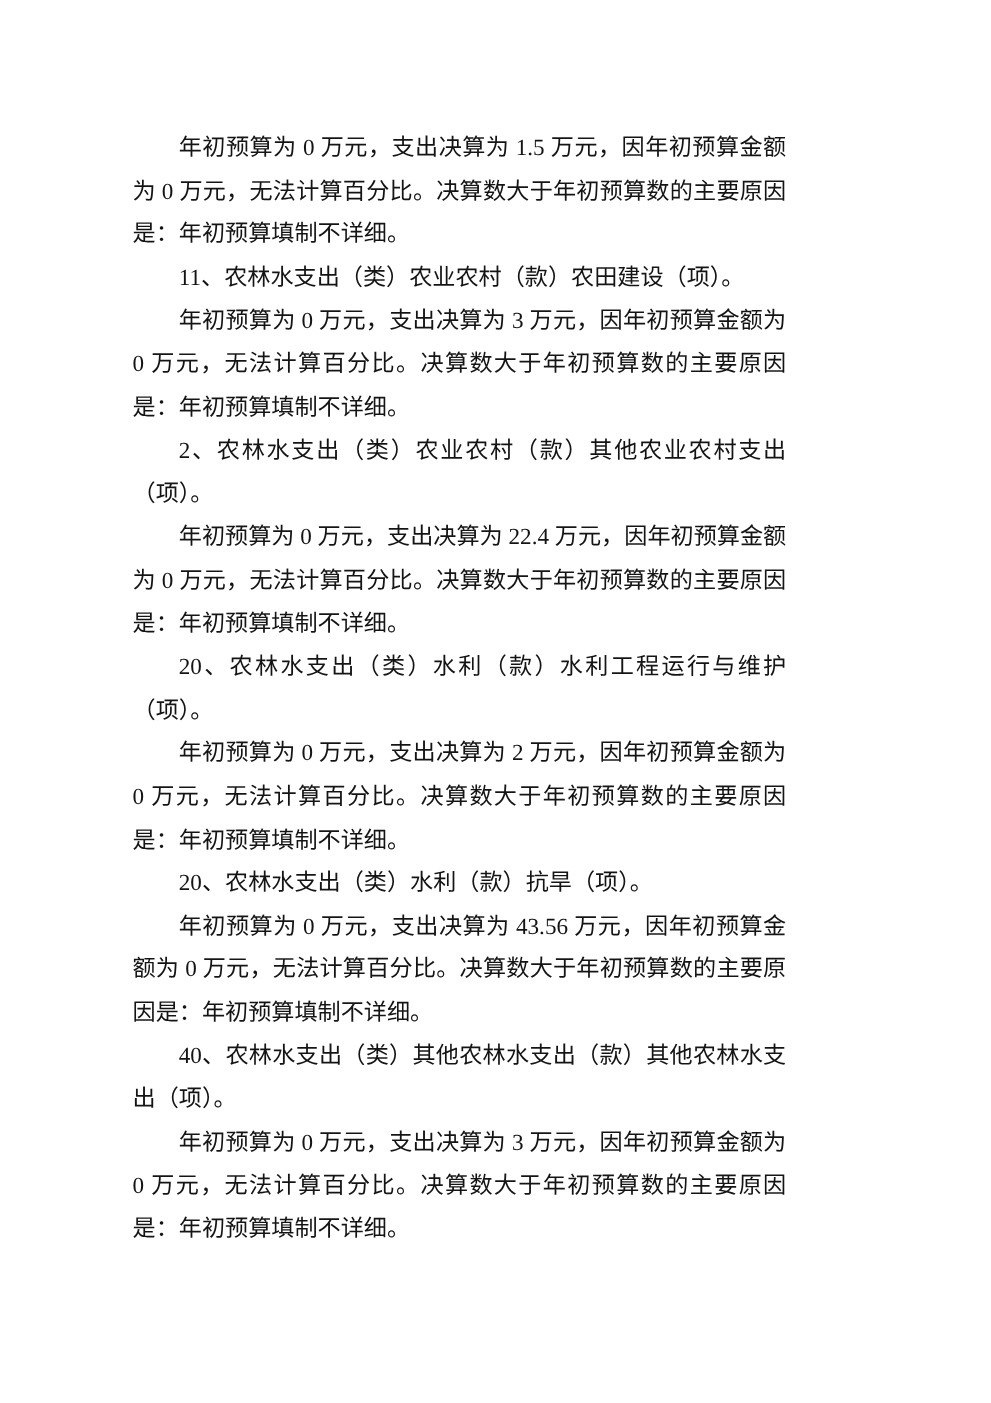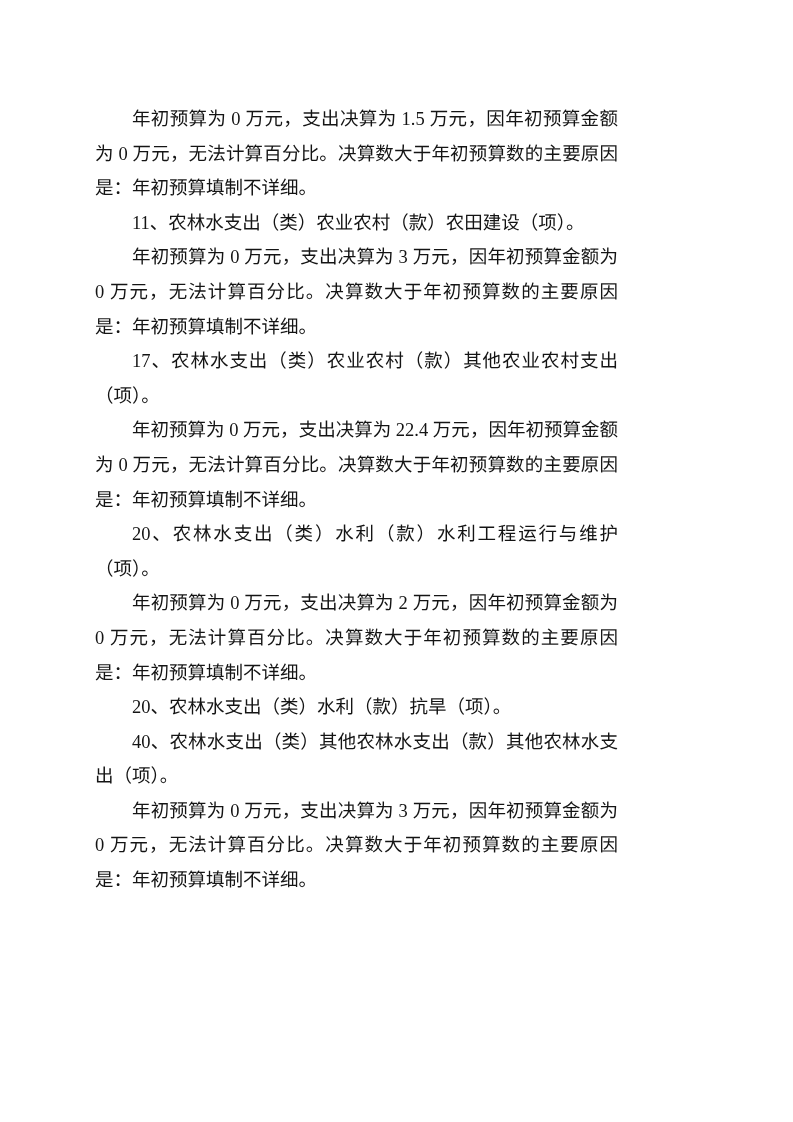--- a/index.html
+++ b/index.html
@@ -14,20 +14,21 @@
   }
   .page {
     box-sizing: border-box;
     width: 711px;
     height: 1122px;
     padding: 102px 93px 0 95px;
     background: #ffffff;
     color: #141414;
     font-family: "Liberation Serif", "DejaVu Serif", serif;
     font-size: 18.5px;
+    margin-left: 11px;
   }
   .block {
     margin: 0;
     padding: 0;
     text-indent: 2em;
     text-align: justify;
     text-justify: inter-character;
     line-height: 34.6px;
     word-break: normal;
     overflow-wrap: break-word;
@@ -35,20 +36,21 @@
     font-size: 18.5px;
   }
 </style>
 </head>
 <body>
 
 <div class="page">
   <p class="block">年初预算为 0 万元，支出决算为 1.5 万元，因年初预算金额为 0 万元，无法计算百分比。决算数大于年初预算数的主要原因是：年初预算填制不详细。</p>
   <p class="block">11、农林水支出（类）农业农村（款）农田建设（项）。</p>
   <p class="block">年初预算为 0 万元，支出决算为 3 万元，因年初预算金额为 0 万元，无法计算百分比。决算数大于年初预算数的主要原因是：年初预算填制不详细。</p>
-  <p class="block">17、农林水支出（类）农业农村（款）其他农业农村支出（项）。</p>
+  <p class="block">2、农林水支出（类）农业农村（款）其他农业农村支出（项）。</p>
   <p class="block">年初预算为 0 万元，支出决算为 22.4 万元，因年初预算金额为 0 万元，无法计算百分比。决算数大于年初预算数的主要原因是：年初预算填制不详细。</p>
   <p class="block">20、农林水支出（类）水利（款）水利工程运行与维护（项）。</p>
   <p class="block">年初预算为 0 万元，支出决算为 2 万元，因年初预算金额为 0 万元，无法计算百分比。决算数大于年初预算数的主要原因是：年初预算填制不详细。</p>
   <p class="block">20、农林水支出（类）水利（款）抗旱（项）。</p>
+  <p class="block">年初预算为 0 万元，支出决算为 43.56 万元，因年初预算金额为 0 万元，无法计算百分比。决算数大于年初预算数的主要原因是：年初预算填制不详细。</p>
   <p class="block">40、农林水支出（类）其他农林水支出（款）其他农林水支出（项）。</p>
   <p class="block">年初预算为 0 万元，支出决算为 3 万元，因年初预算金额为 0 万元，无法计算百分比。决算数大于年初预算数的主要原因是：年初预算填制不详细。</p>
 </div>
 
 </body></html>

